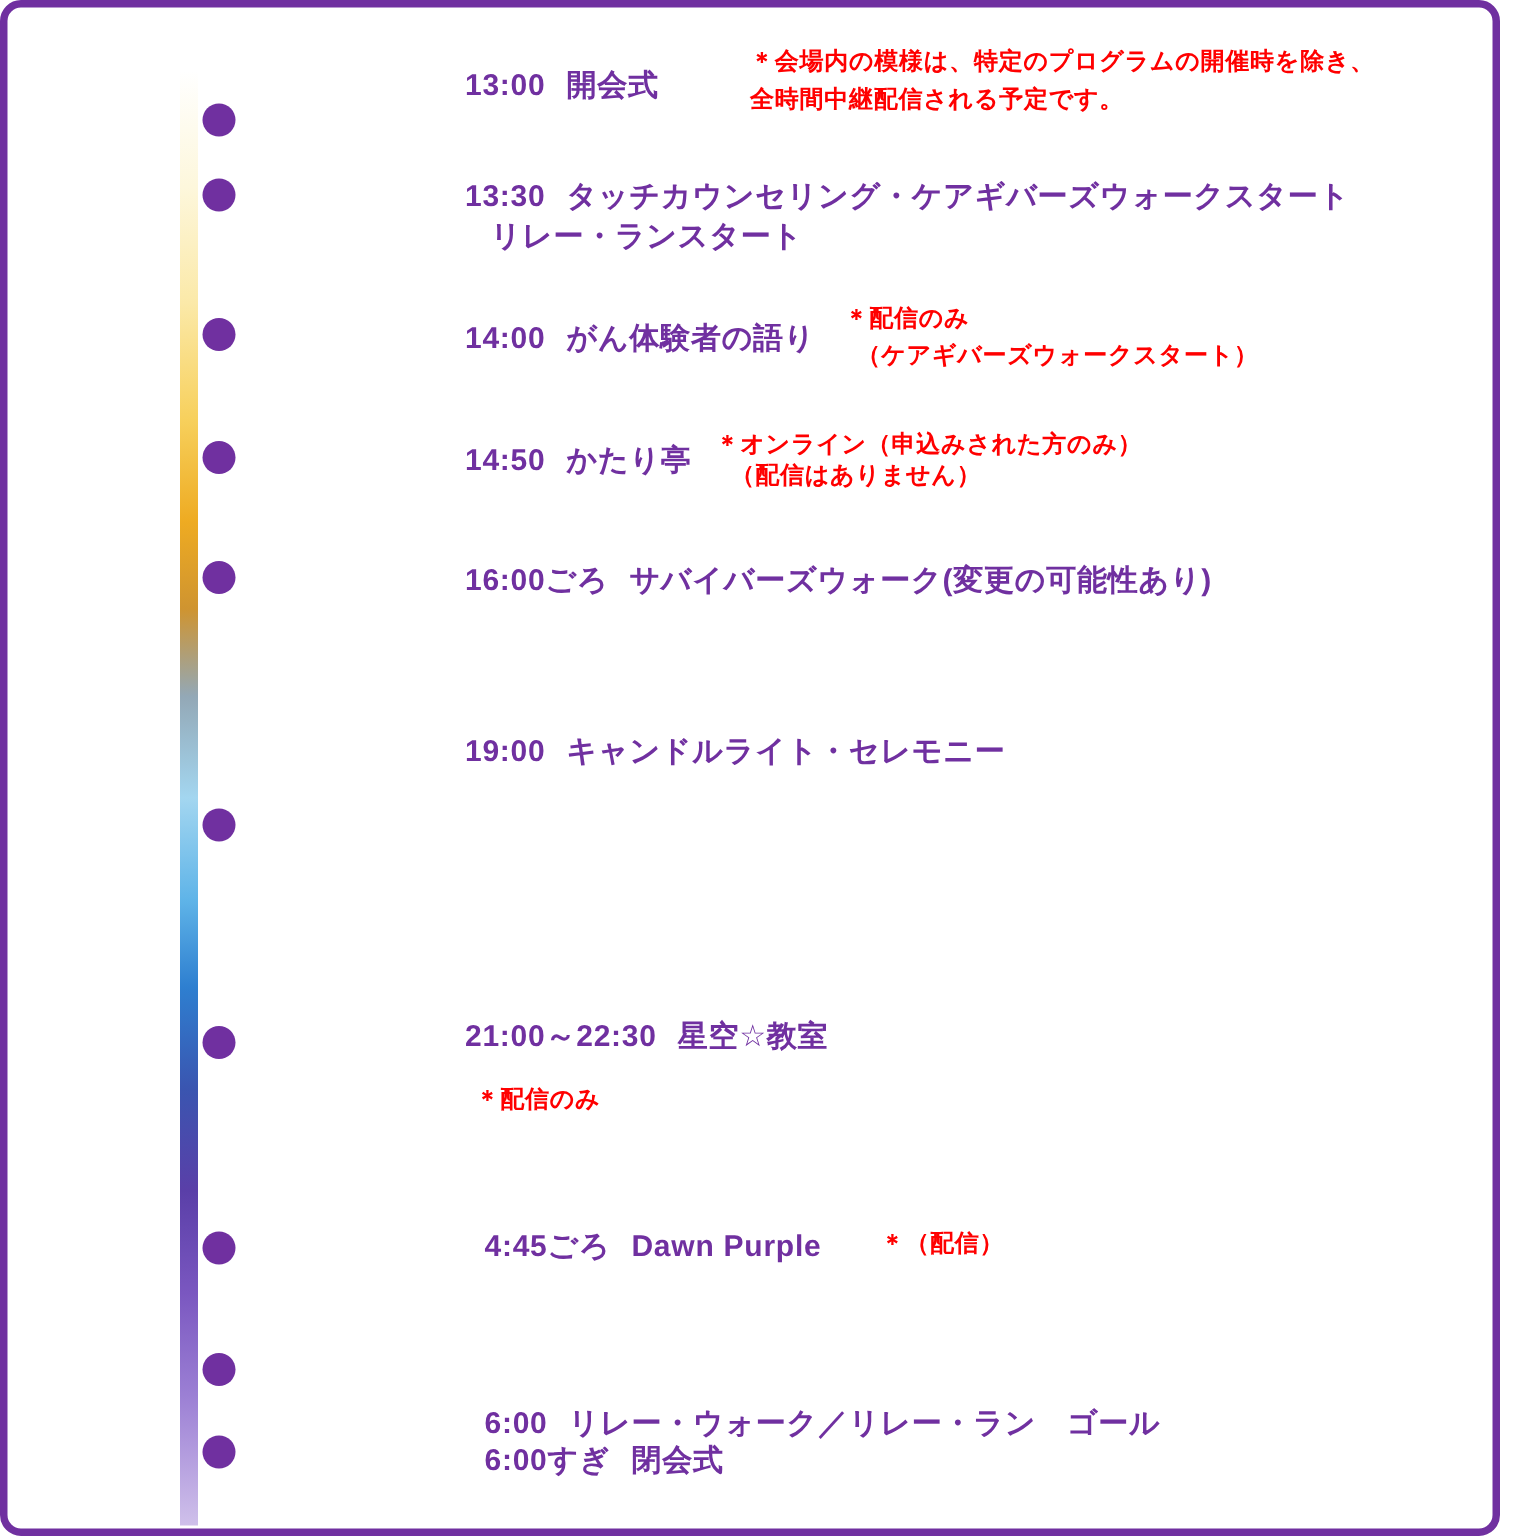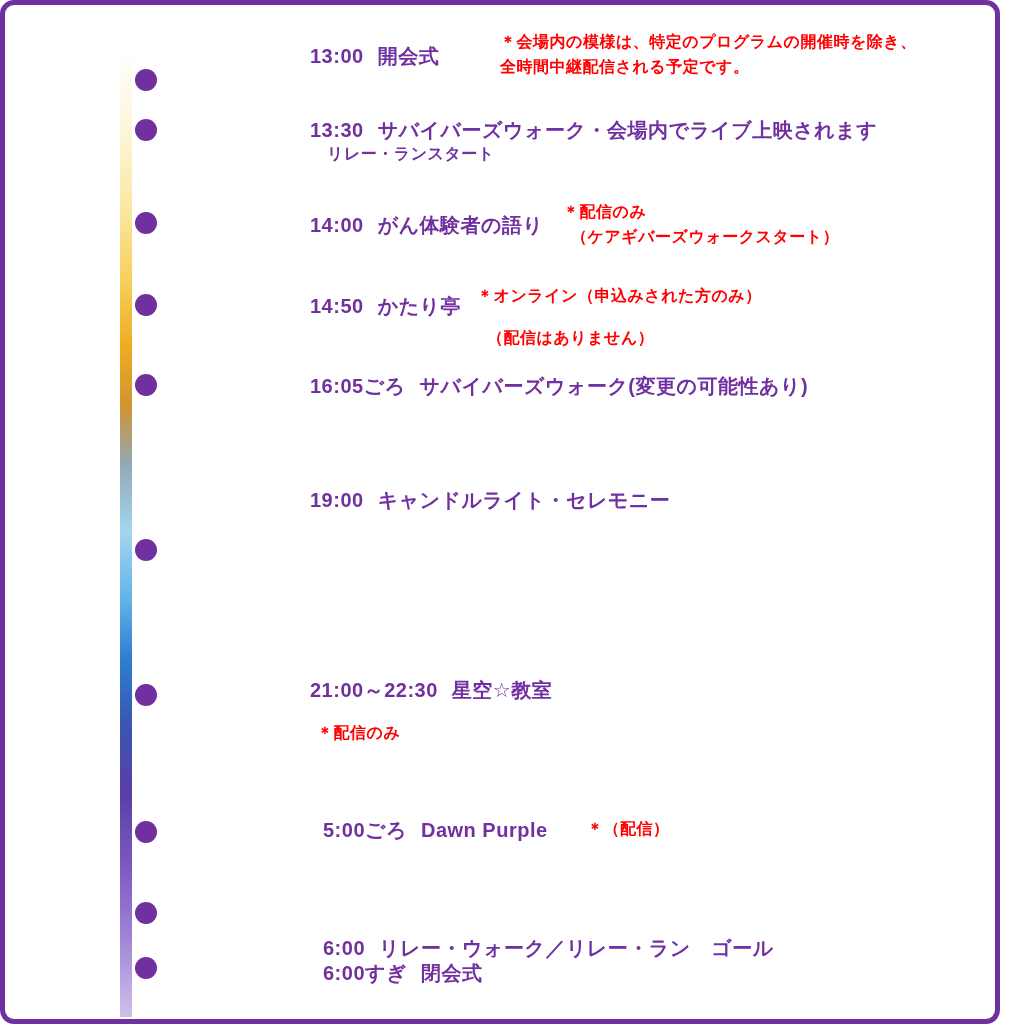--- a/index.html
+++ b/index.html
@@ -55,21 +55,21 @@
     font-weight:bold;
     font-size:20px;
     white-space:nowrap;
     letter-spacing:0.5px;
   }
   .event .time{margin-right:14px;margin-left:40px;}
   .sub{
     position:absolute;
     color:var(--event-text);
     font-weight:bold;
-    font-size:16px;
+    font-size:20px;
     white-space:nowrap;
     letter-spacing:0.5px;
   }
   .note{
     position:absolute;
     color:var(--note-text);
     font-weight:bold;
     font-size:16px;
     white-space:nowrap;
     letter-spacing:0.5px;
@@ -106,51 +106,51 @@
   <div class="broadcast-note">
     <div>＊会場内の模様は、特定のプログラムの開催時を除き、</div>
     <div>全時間中継配信される予定です。</div>
   </div>
 
   <div class="event" style="left:265px;top:38px">
     <span class="time">13:00</span><span class="title">開会式</span>
   </div>
 
   <div class="event" style="left:265px;top:112px">
-    <span class="time">13:30</span><span class="title">サバイバーズウォーク・会場内でライブ上映されます</span>
+    <span class="time">13:30</span><span class="title">タッチカウンセリング・ケアギバーズウォークスタート</span>
   </div>
   <div class="sub" style="left:322px;top:139px">リレー・ランスタート</div>
 
   <div class="event" style="left:265px;top:207px">
     <span class="time">14:00</span><span class="title">がん体験者の語り</span>
   </div>
   <div class="note" style="left:558px;top:197px">＊配信のみ</div>
   <div class="note" style="left:566px;top:222px">（ケアギバーズウォークスタート）</div>
 
   <div class="event" style="left:265px;top:288px">
     <span class="time">14:50</span><span class="title">かたり亭</span>
   </div>
   <div class="note" style="left:472px;top:281px">＊オンライン（申込みされた方のみ）</div>
-  <div class="note" style="left:482px;top:323px">（配信はありません）</div>
+  <div class="note" style="left:482px;top:302px">（配信はありません）</div>
 
   <div class="event" style="left:265px;top:368px">
-    <span class="time">16:05ごろ</span><span class="title">サバイバーズウォーク(変更の可能性あり)</span>
+    <span class="time">16:00ごろ</span><span class="title">サバイバーズウォーク(変更の可能性あり)</span>
   </div>
 
   <div class="event" style="left:265px;top:482px">
     <span class="time">19:00</span><span class="title">キャンドルライト・セレモニー</span>
   </div>
 
   <div class="event" style="left:265px;top:672px">
     <span class="time">21:00～22:30</span><span class="title">星空☆教室</span>
   </div>
   <div class="note" style="left:312px;top:718px">＊配信のみ</div>
 
   <div class="event" style="left:278px;top:812px">
-    <span class="time">5:00ごろ</span><span class="title">Dawn Purple</span>
+    <span class="time">4:45ごろ</span><span class="title">Dawn Purple</span>
   </div>
   <div class="note" style="left:582px;top:814px">＊（配信）</div>
 
   <div class="event" style="left:278px;top:930px">
     <span class="time">6:00</span><span class="title">リレー・ウォーク／リレー・ラン　ゴール</span>
   </div>
 
   <div class="event" style="left:278px;top:955px">
     <span class="time">6:00すぎ</span><span class="title">閉会式</span>
   </div>

